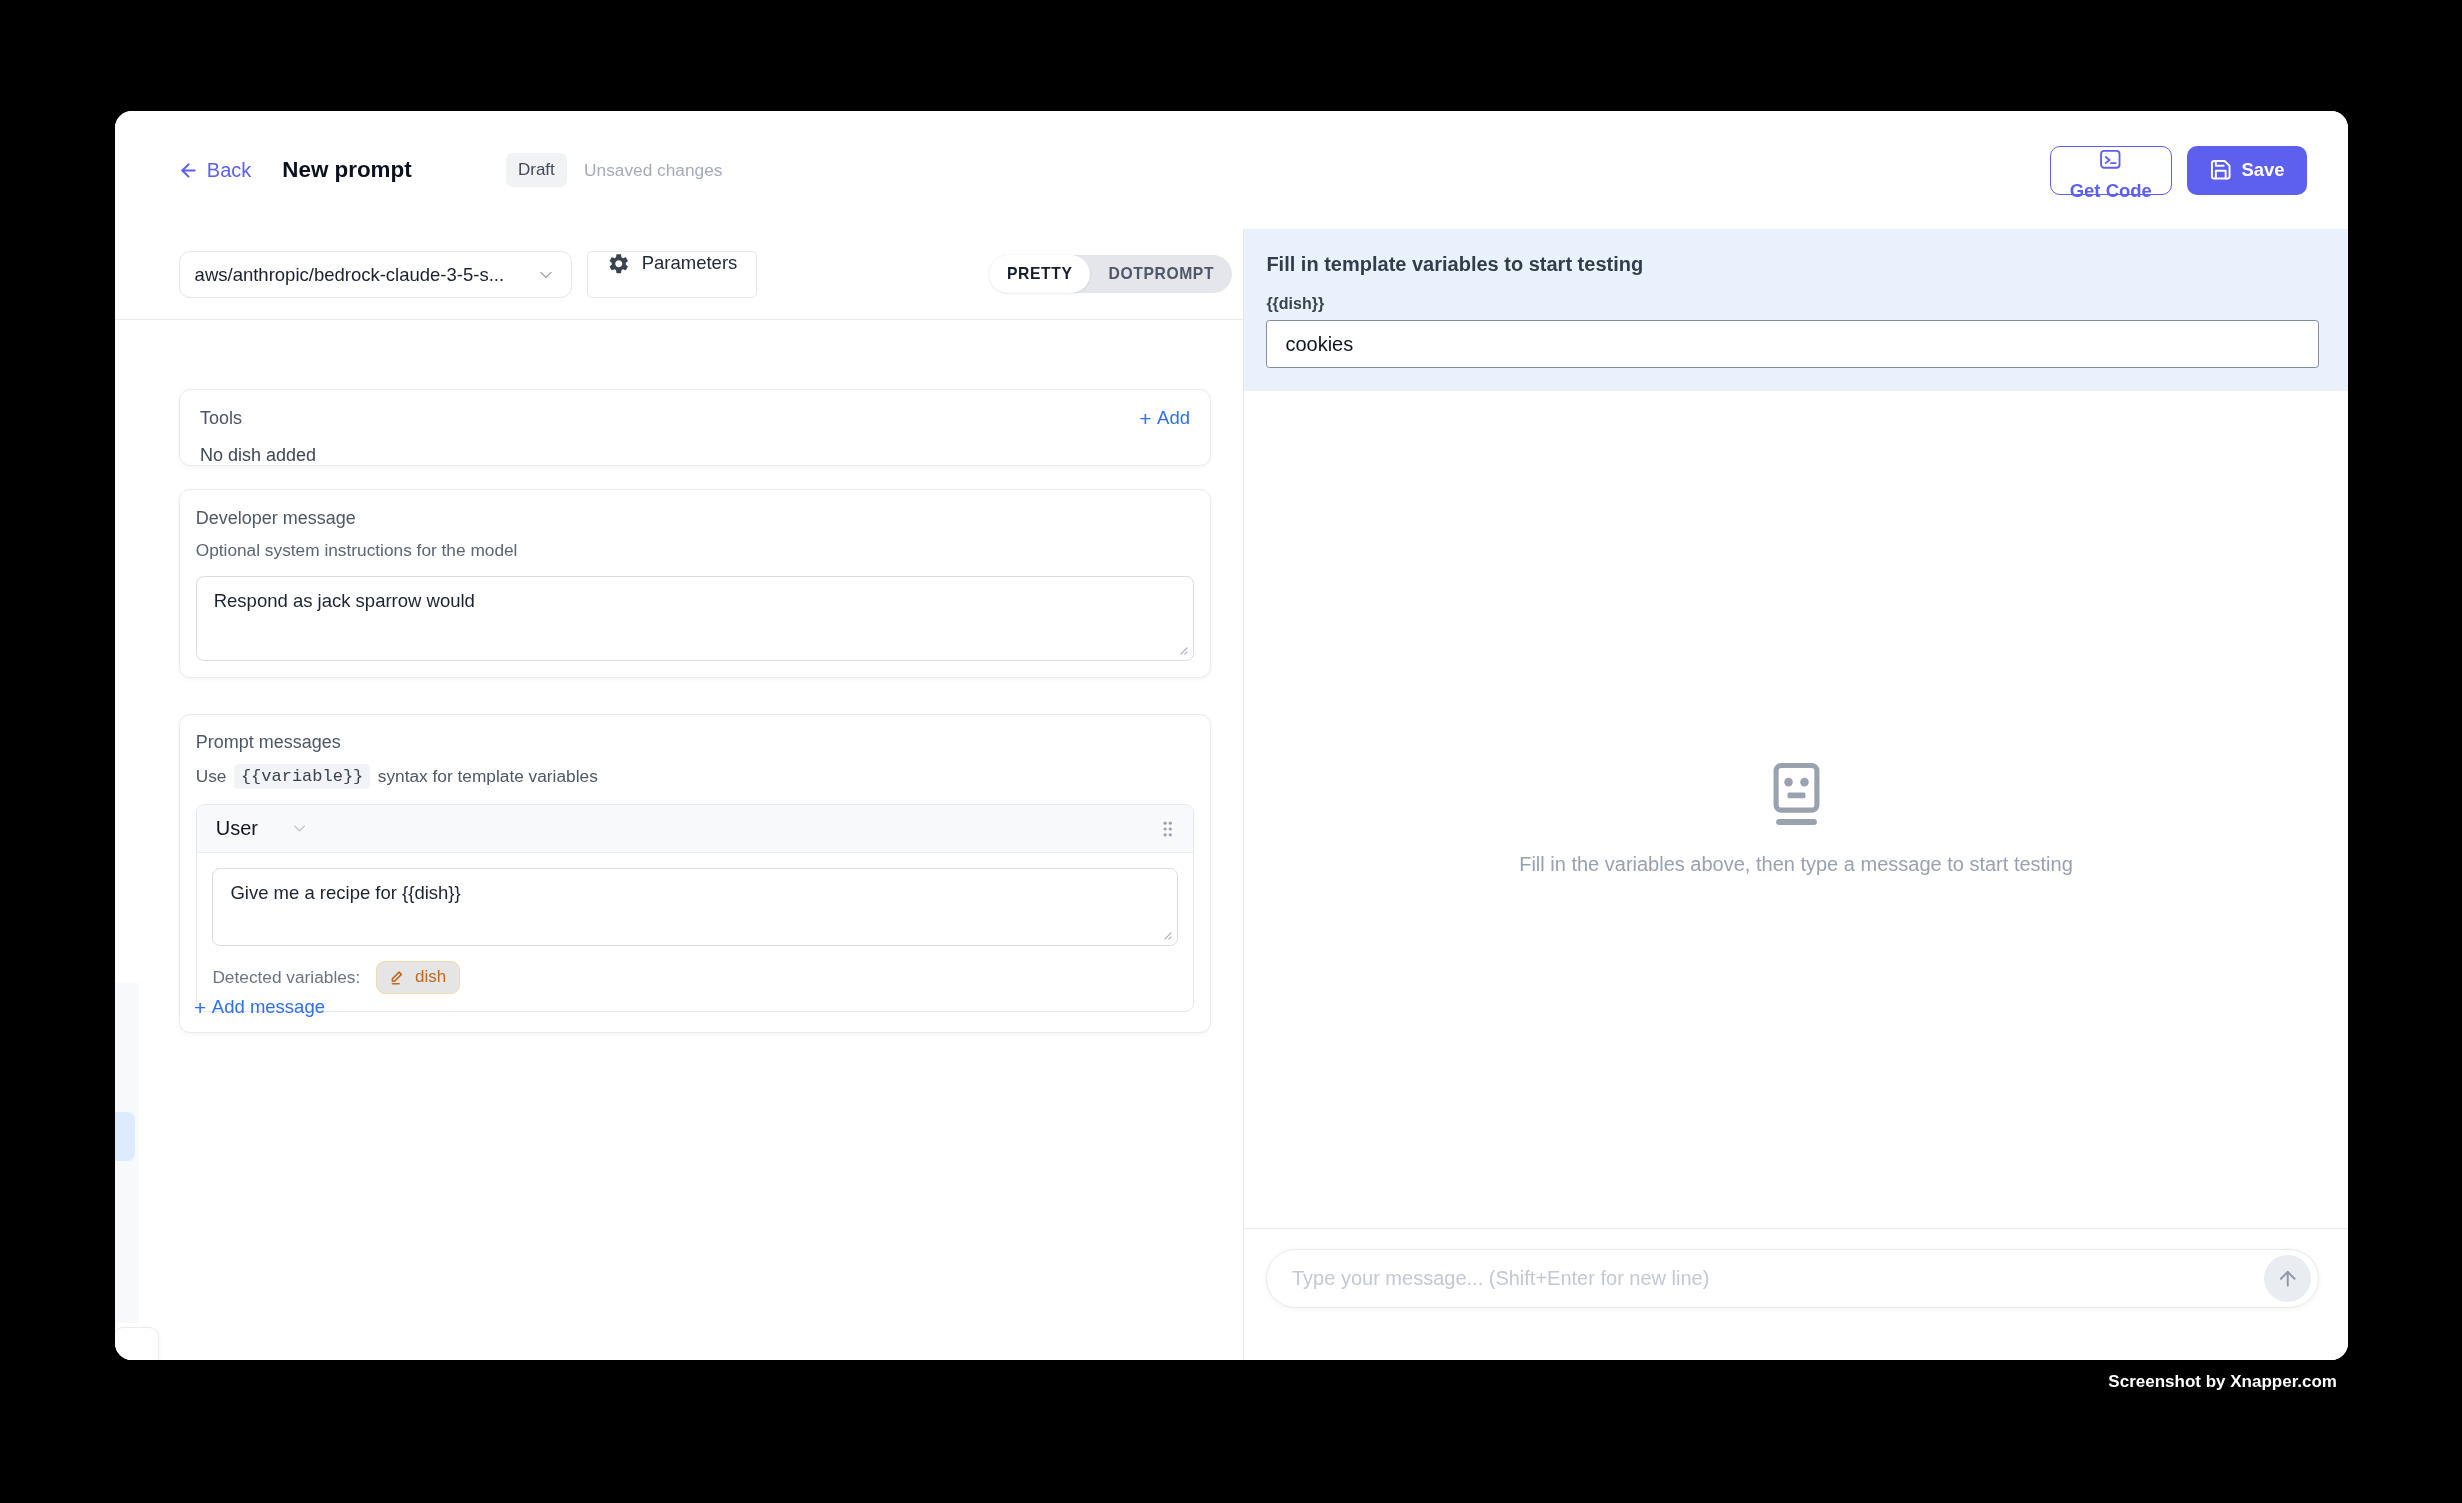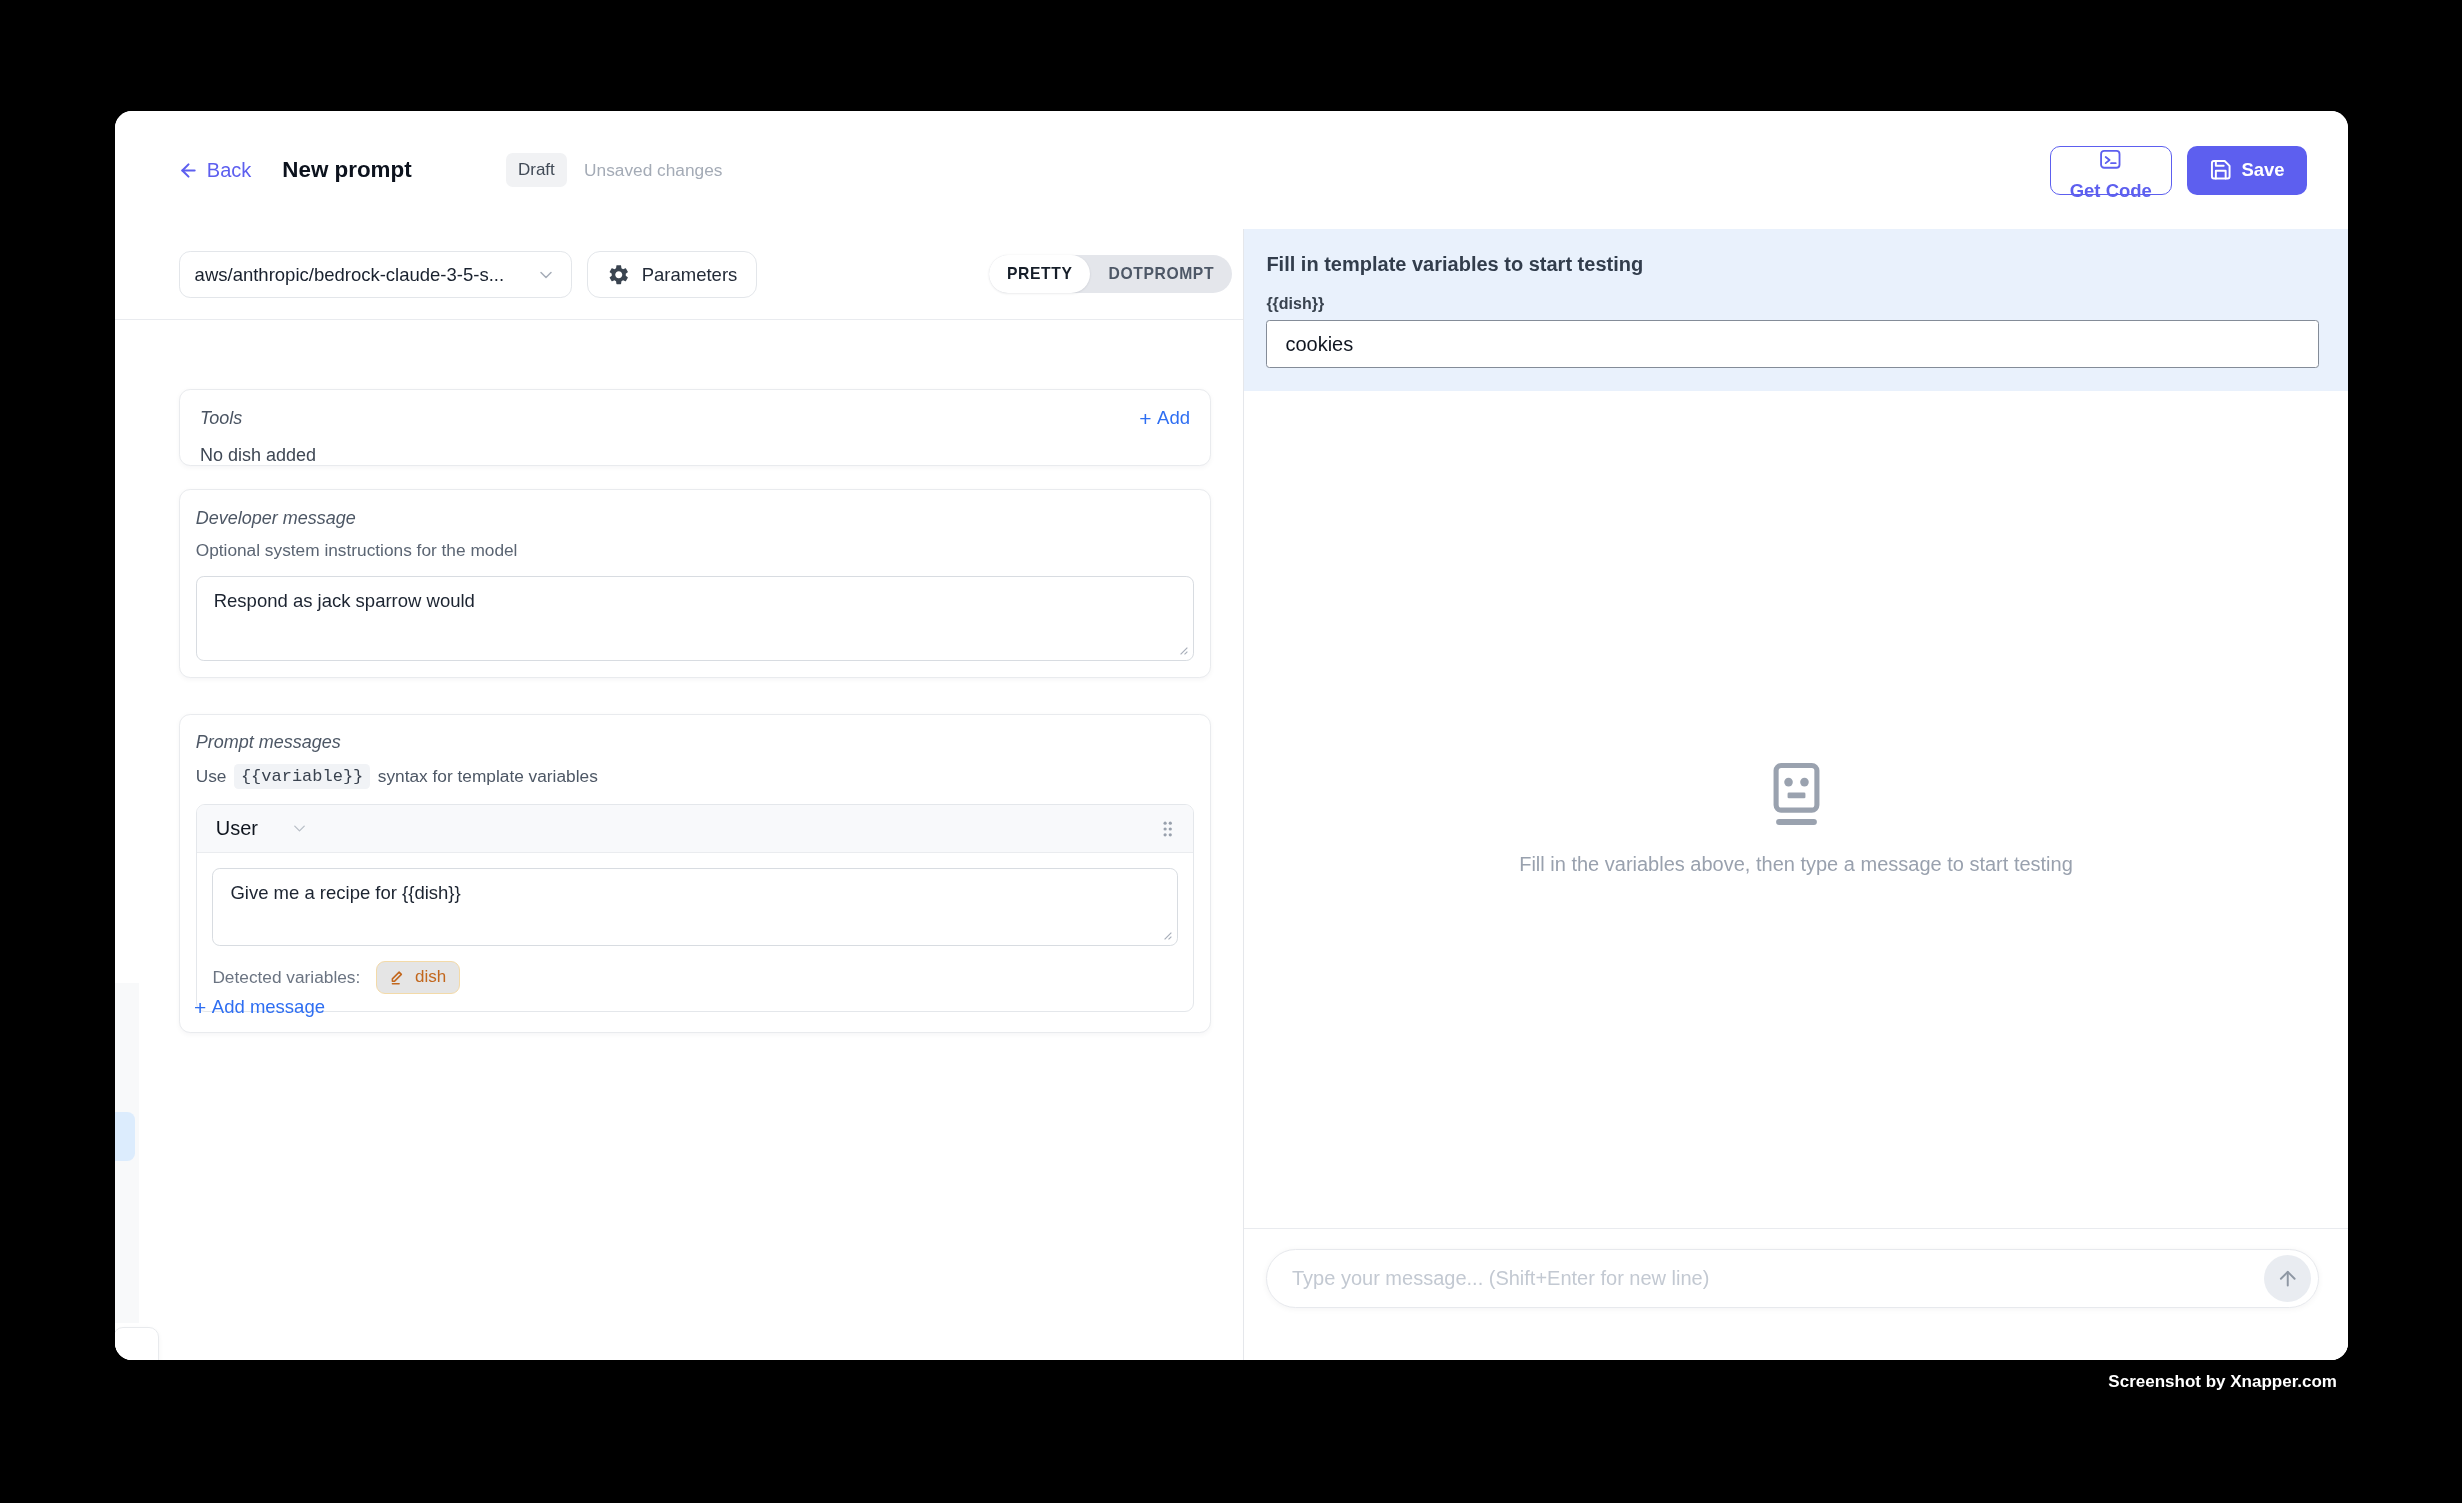--- a/index.html
+++ b/index.html
@@ -26,31 +26,31 @@
   
   .content { display:flex; height:1131px; }
   .left { width:1128px; display:flex; flex-direction:column;gap:32px; }
   .right { flex:1; border-left:0.6px solid #e5e7eb; position:relative; background:#fff; }
   
   .toolbar { height:91px; flex:none; border-bottom:0.6px solid #e9ebef; position:relative; }
   .model-btn { position:absolute; left:64px; top:22px; width:393px; height:47px; border:1.1px solid #e3e6ea;
     border-radius:11.2px; display:flex; align-items:center; justify-content:space-between; padding:0 14.6px;
     font-size:18.5px; color:#19212e; background:#fff; cursor:pointer; }
   .model-btn .val { white-space:nowrap; overflow:hidden; text-overflow:ellipsis; max-width:336px; }
-  .params-btn { position:absolute; left:472px; top:22px; height:47px; border:1.1px solid #e3e6ea; border-radius:13px;
-    display:flex; align-items:center; gap:11.2px; padding:0 19px; font-size:18.5px; font-weight:500; color:#232b38; background:#fff; cursor:pointer; }
+  .params-btn { position:absolute; left:472px; top:22px; height:47px; border:1.1px solid #e3e6ea; border-radius:5px;
+    display:flex; gap:11.2px; padding:0 19px; font-size:18.5px; font-weight:500; color:#232b38; background:#fff; cursor:pointer; }
   .toggle { position:absolute; left:874px; top:26px; height:38px; background:#e4e6eb; border-radius:22.4px; display:flex; align-items:center; }
   .seg { height:38px; display:flex; align-items:center; padding:0 18px; font-size:15.7px; font-weight:700;
     letter-spacing:0.6px; color:#4d5766; border-radius:22.4px; cursor:pointer; }
   .seg.active { background:#fff; color:#161e29; box-shadow:0 0.6px 2.2px rgba(16,24,40,.12); }
   
   .scroll { position:relative; flex:1; background:#fff; }
   .card { position:absolute; left:64px; width:1032px; background:#fff; border:0.6px solid #e9ebee;
     border-radius:11.2px; box-shadow:0 1.1px 5.6px rgba(16,24,40,.04); }
-  .card-label { font-size:18px; color:#4a5462;font-style:italic; }
+  .card-label { font-size:18px; color:#4a5462; }
   #tools-card { top:37px; height:77px; padding:17px 20px; }
   .row-between { display:flex; align-items:center; justify-content:space-between; }
   .link-blue { color:#2e6ef2; font-size:18.5px; font-weight:500; display:flex; align-items:center; gap:5.6px; cursor:pointer; }
   .plus { font-size:21px; font-weight:400; line-height:1; }
   .empty-tools { margin-top:15.7px; font-size:18px; color:#3e4754; }
   #dev-card { top:137px; height:189px; padding:18px 15.7px; }
   #dev-card .card-label, #prompt-card .card-label { color:#4d5765; }
   .sub { margin-top:11.2px; font-size:17.3px; color:#5b6573; }
   .ta-wrap { position:relative; margin-top:14.6px; }
   textarea.ta { width:100%; border:1.1px solid #d8dce1; border-radius:7.8px; font-size:18.5px; color:#1c2431;

